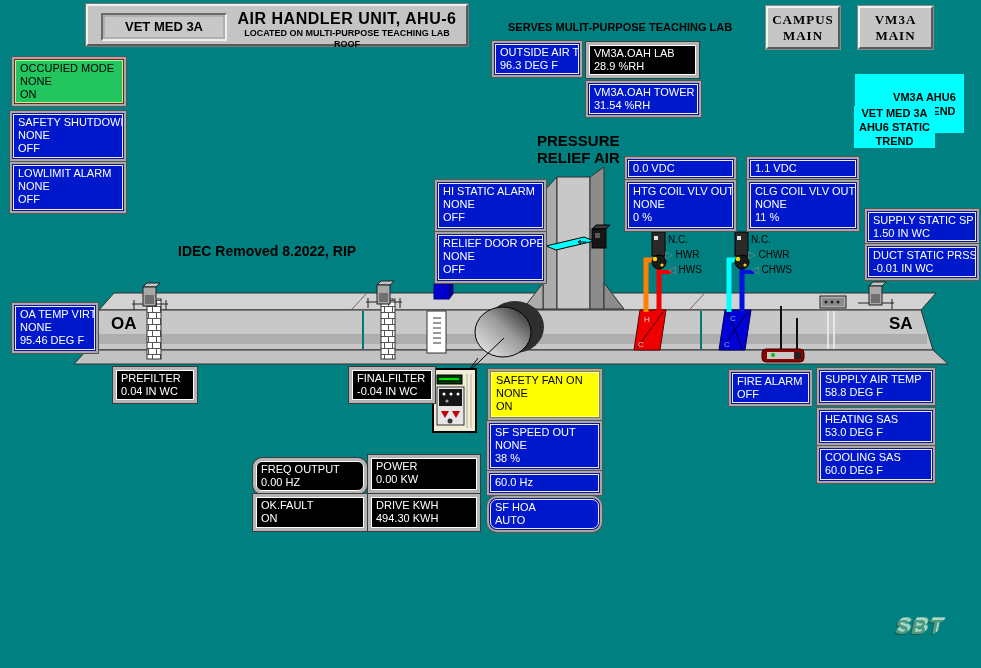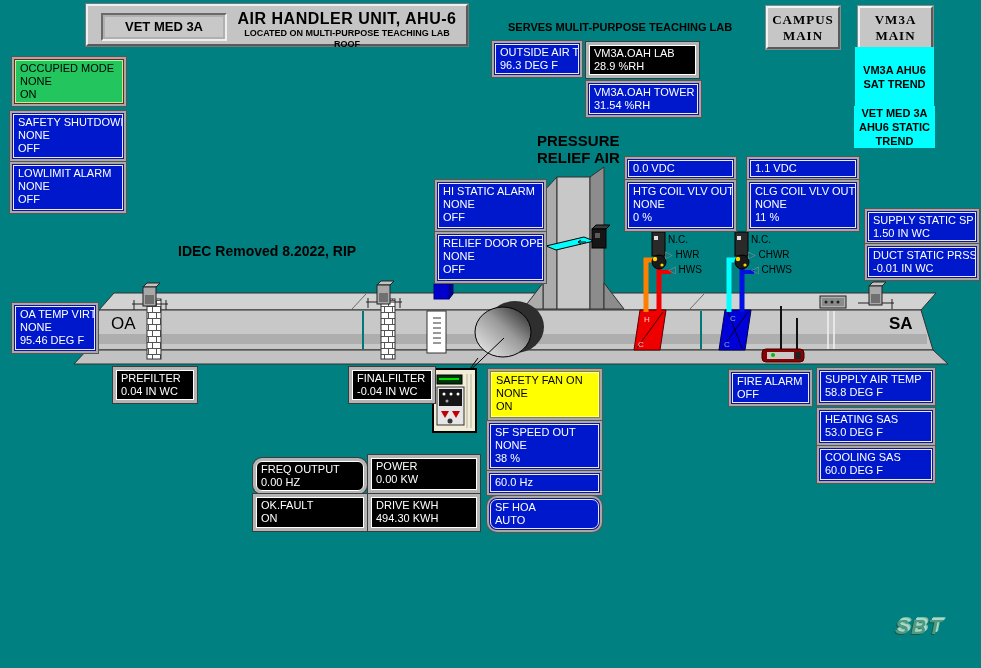--- a/index.html
+++ b/index.html
@@ -221,21 +221,21 @@
   <div class="lbl" style="left:508px;top:21px;font-weight:bold;font-size:11px;">SERVES MULIT-PURPOSE TEACHING LAB</div>
 
   <div class="graybtn" style="left:766px;top:6px;width:70px;height:39px;">
     <div>CAMPUS</div>
     <div>MAIN</div>
   </div>
   <div class="graybtn" style="left:858px;top:6px;width:71px;height:39px;">
     <div>VM3A</div>
     <div>MAIN</div>
   </div>
-  <div class="cyanbtn" style="left:855px;top:47px;width:79px;height:59px;">
+  <div class="cyanbtn" style="left:855px;top:74px;width:79px;height:59px;padding-left:30px;">
     <div>VM3A AHU6</div>
     <div>SAT TREND</div>
   </div>
   <div class="cyanbtn" style="left:854px;top:106px;width:81px;height:42px;">
     <div>VET MED 3A</div>
     <div>AHU6 STATIC</div>
     <div>TREND</div>
   </div>
 
   <div class="box green" style="left:15px;top:60px;width:102px;height:40px;">
@@ -364,21 +364,21 @@
   <div class="box blue" style="left:820px;top:449px;width:106px;height:28px;">
     <div>COOLING SAS</div>
     <div>60.0 DEG F</div>
   </div>
 
   <div class="lbl" style="left:537px;top:132px;font-weight:bold;font-size:15px;line-height:17px;">
     <div>PRESSURE</div>
     <div>RELIEF AIR</div>
   </div>
   <div class="lbl" style="left:178px;top:243px;font-weight:bold;font-size:14px;">IDEC Removed 8.2022, RIP</div>
-  <div class="lbl" style="left:111px;top:314px;font-weight:normal;font-size:17px;">OA</div>
+  <div class="lbl" style="left:111px;top:314px;font-weight:bold;font-size:17px;">OA</div>
   <div class="lbl" style="left:889px;top:314px;font-weight:bold;font-size:17px;">SA</div>
 
   <div class="lbl pipelbl" style="left:668px;top:234px;">N.C.</div>
   <div class="lbl pipelbl" style="left:665px;top:249px;">
     <span class="arrow">▷</span>
     <span>HWR</span>
   </div>
   <div class="lbl pipelbl" style="left:668px;top:264px;">
     <span class="arrow">◁</span>
     <span>HWS</span>

